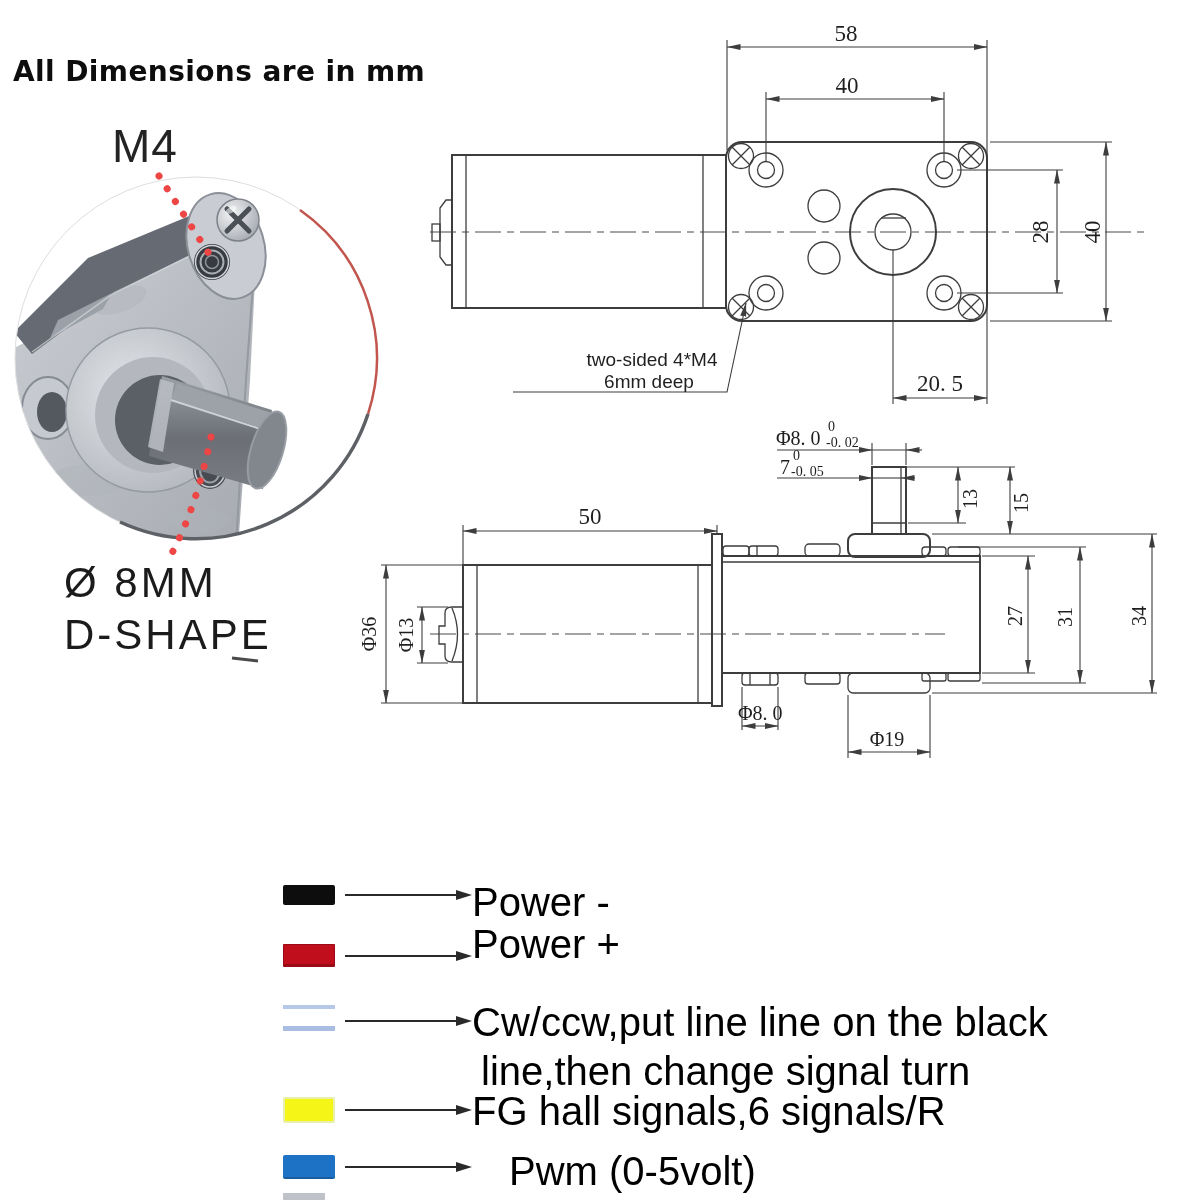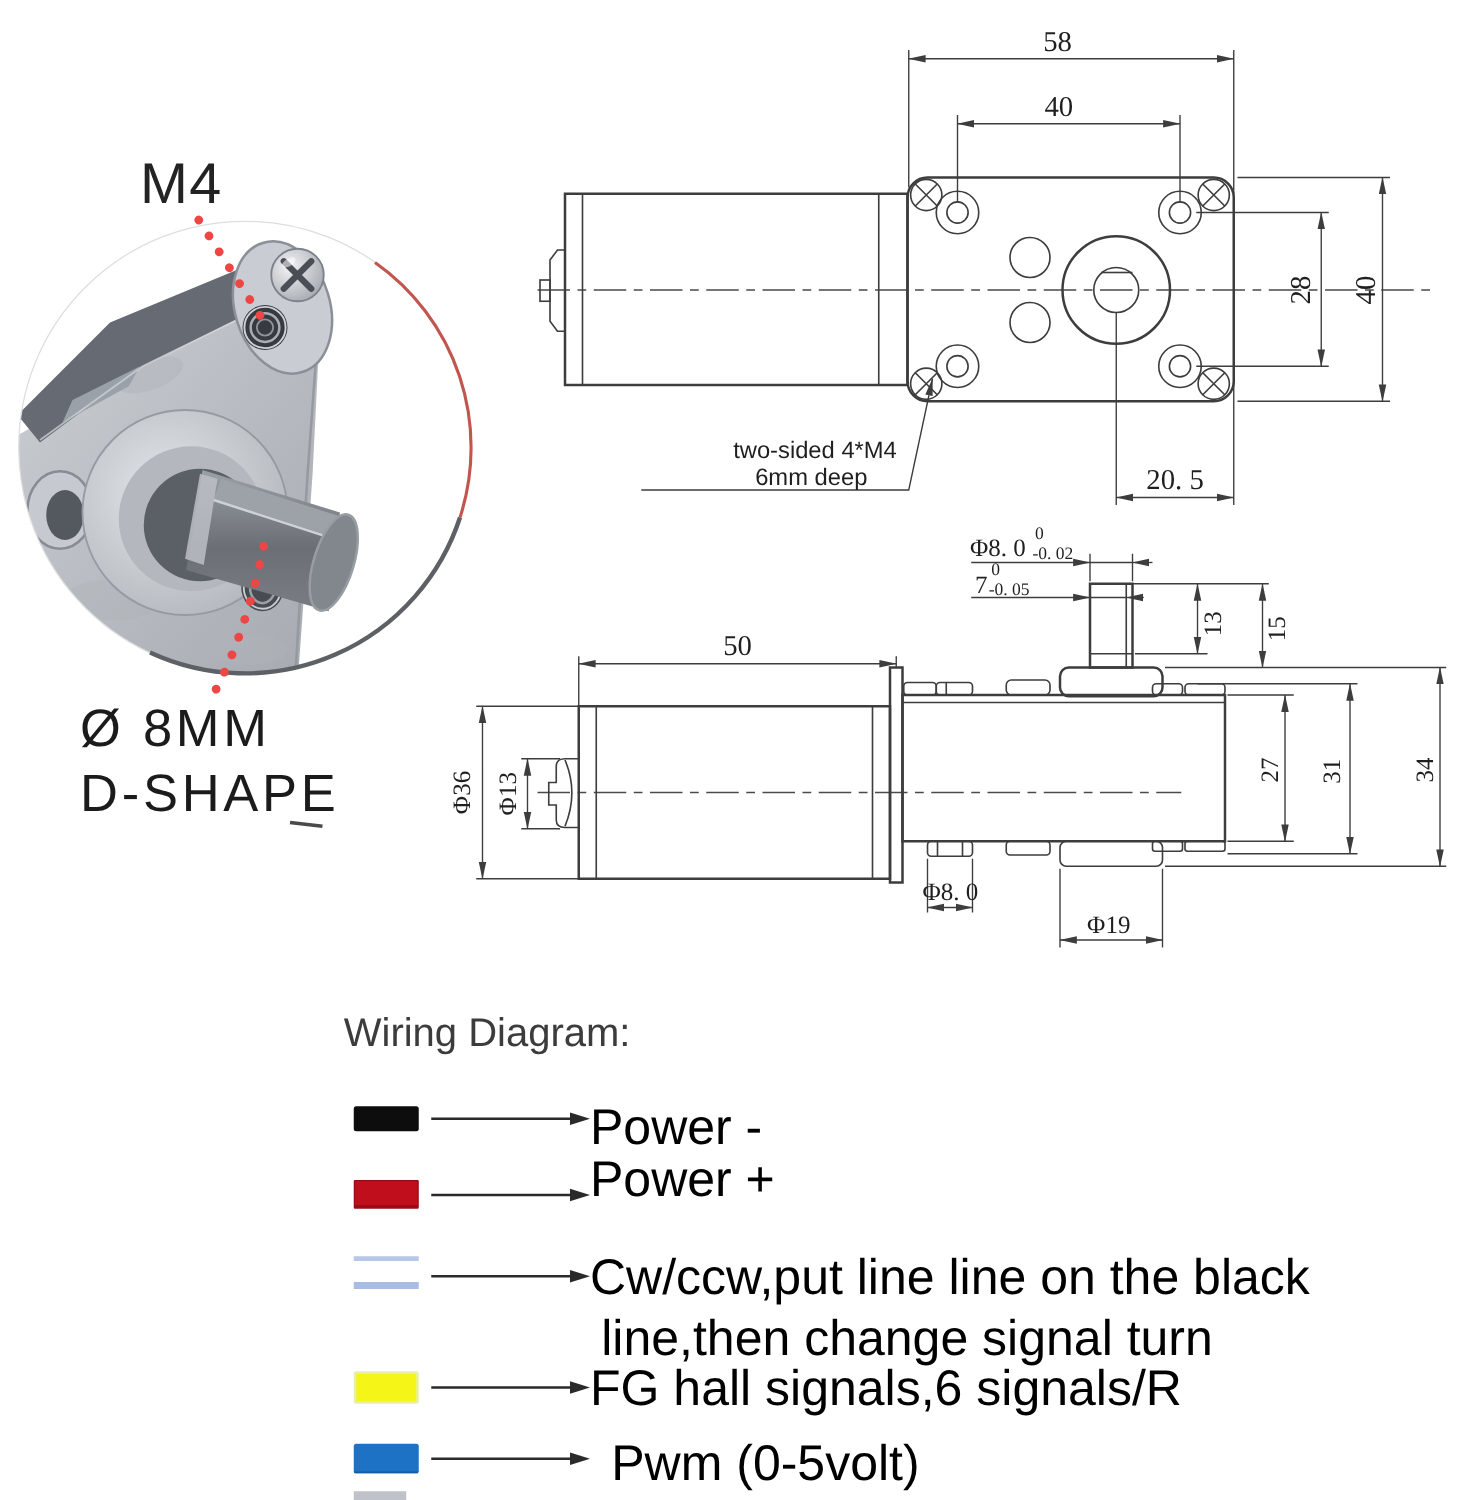--- a/index.html
+++ b/index.html
@@ -44,20 +44,21 @@
     content:""; position:absolute; right:-15px; top:-6px; width:0; height:0;
     border-left:16px solid #2a2a2a; border-top:5px solid transparent; border-bottom:5px solid transparent;
   }
   .wlabel { position:absolute; left:472px; font-size:40px; color:#000000; white-space:nowrap; }
 </style>
 </head>
 <body>
 
 <div class="canvas">
 
+  <div class="page-title">All Dimensions are in mm</div>
 
   <svg class="drawing" width="1182" height="782" viewBox="0 0 1182 782">
     <defs>
       <marker id="arw" viewBox="0 0 14 8" refX="13.5" refY="4" markerWidth="14" markerHeight="8" markerUnits="userSpaceOnUse" orient="auto-start-reverse">
         <path d="M0,1 L14,4 L0,7 Z" fill="#3d3d3d"></path>
       </marker>
       <clipPath id="photoClip">
           <circle cx="196" cy="358" r="181"></circle>
         </clipPath>
       <linearGradient id="gFace" x1="0" y1="0" x2="1" y2="1">
@@ -331,21 +332,20 @@
       </g>
 
       <g>
         <path d="M848,695 V758 M930,695 V758" class="dim"></path>
         <line x1="848" y1="752" x2="930" y2="752" class="dim" marker-start="url(#arw)" marker-end="url(#arw)"></line>
         <text x="887" y="746" class="dt dts" text-anchor="middle">Φ19</text>
       </g>
     </g>
   </svg>
 
-  <div class="wiring-heading">Wiring Diagram:</div>
 
   <div>
     <div class="swatch sw-black" style="top: 885px; height: 20px; background-color: rgb(13, 13, 13);"></div>
     <div class="warrow" style="top:894px"></div>
     <div class="wlabel" style="top:880px">Power -</div>
   </div>
 
   <div>
     <div class="swatch sw-red" style="top: 944px; height: 23px; background-color: rgb(192, 14, 28);"></div>
     <div class="warrow" style="top:955px"></div>
@@ -361,18 +361,18 @@
 
   <div>
     <div class="swatch sw-yellow" style="top: 1097px; height: 26px; background-color: rgb(245, 245, 23);"></div>
     <div class="warrow" style="top:1109px"></div>
     <div class="wlabel" style="top:1089px">FG hall signals,6 signals/R</div>
   </div>
 
   <div>
     <div class="swatch sw-blue" style="top: 1155px; height: 24px; background-color: rgb(30, 114, 198);"></div>
     <div class="warrow" style="top:1166px"></div>
-    <div class="wlabel" style="top:1149px;left:489px">Pwm (0-5volt)</div>
+    <div class="wlabel" style="top:1149px;left:509px">Pwm (0-5volt)</div>
   </div>
 
   <div class="swatch sw-gray" style="top:1193px;height:7px;width:42px"></div>
 
 </div>
 
 </body></html>

